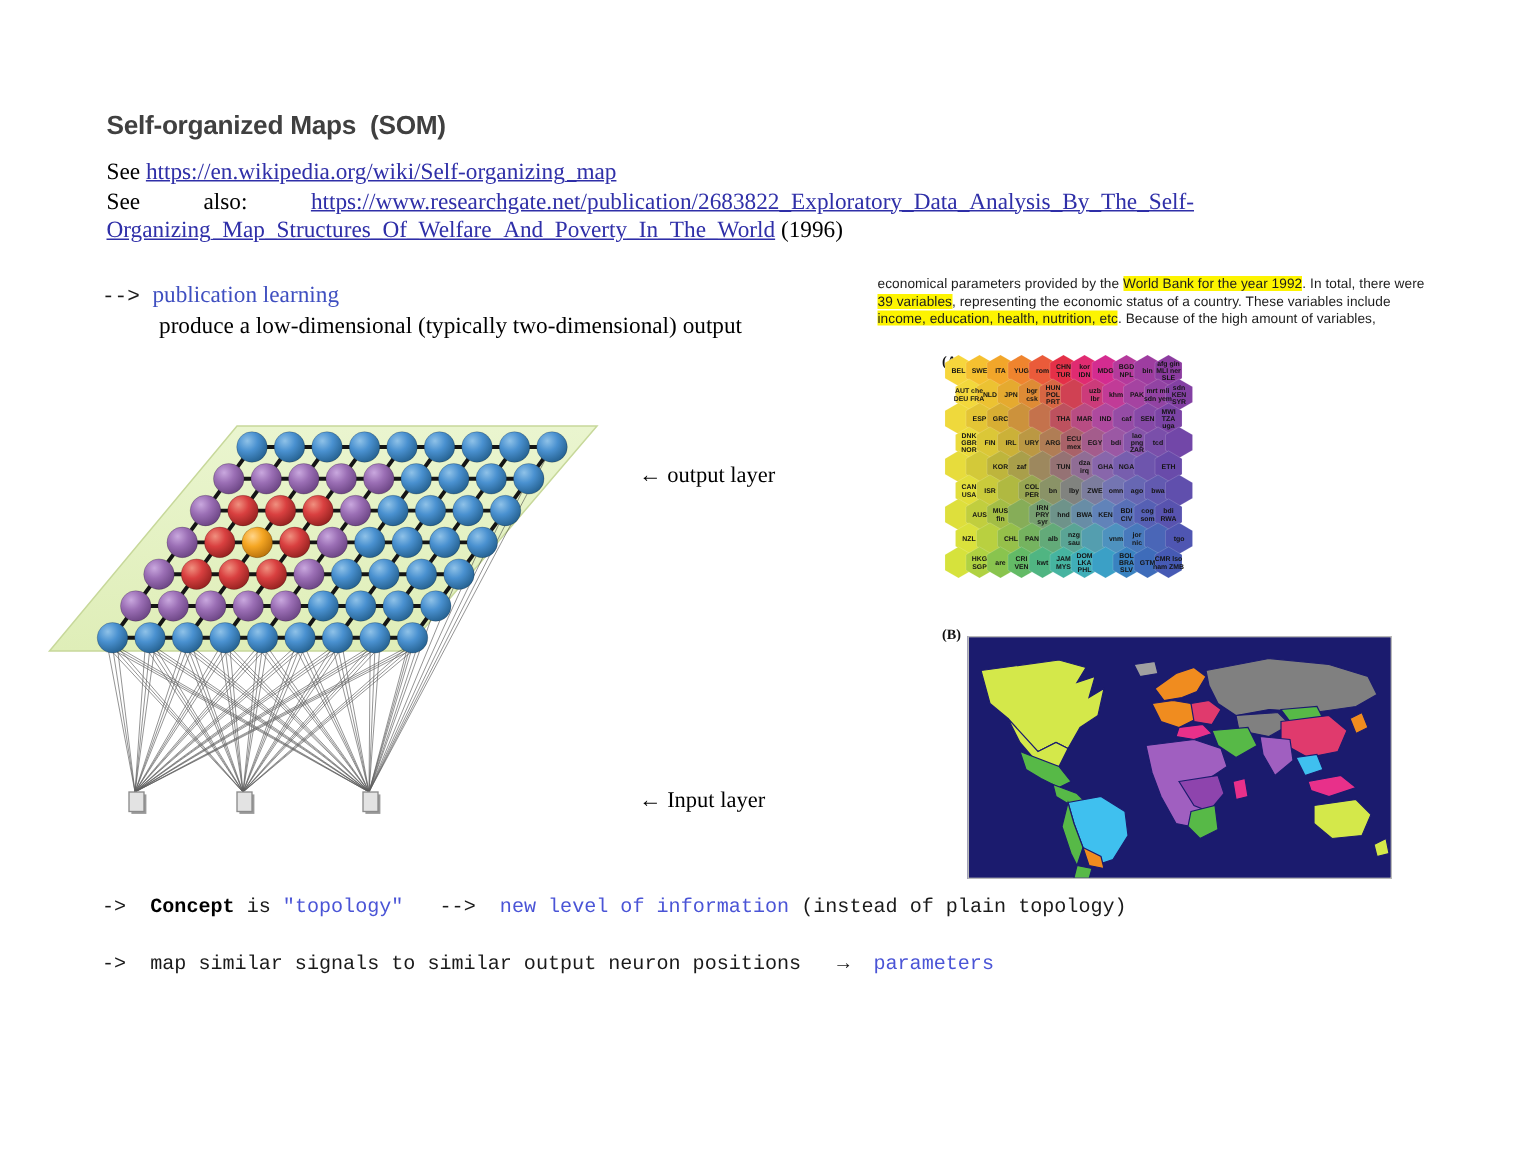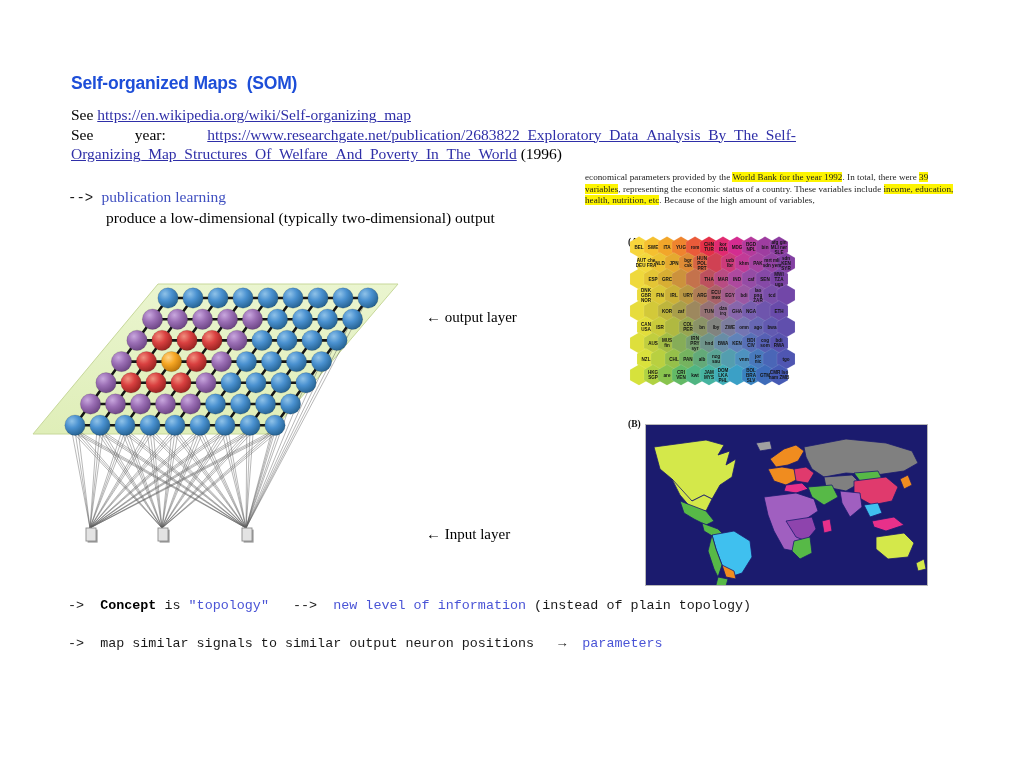--- a/index.html
+++ b/index.html
@@ -12,21 +12,21 @@
     overflow:hidden;
     position:relative;
   }
   .slide{position:absolute;left:0;top:0;width:1024px;height:768px;}
 
   
   .title{
     position:absolute;left:71px;top:73px;
     font-family:"Liberation Sans", sans-serif;
     font-weight:bold;font-size:17.5px;letter-spacing:-0.2px;
-    color:#1d4ed8;white-space:pre;
+    color:#404040;white-space:pre;
   }
 
   
   .links{
     position:absolute;left:71px;top:105px;width:725px;
     font-size:15.5px;line-height:19.5px;
   }
   .lnk{color:#2f2fa8;text-decoration:underline;}
   .ln2{text-align:justify;}
   .ln2 .lnk{word-spacing:1px;}
@@ -50,22 +50,22 @@
 
   .layer-label{
     position:absolute;
     font-size:15px;color:#000;white-space:pre;
   }
   .lbl-output{left:426px;top:309px;}
   .lbl-input{left:426px;top:526px;}
 
   
   .scanpara{
-    position:absolute;left:585px;top:172px;width:375px;
-    font-family:Liberation Serif, serif;
+    position:absolute;left:585px;top:184px;width:375px;
+    font-family:Liberation Sans, sans-serif;
     font-size:9.1px;line-height:11.6px;color:#1c1c1c;
     letter-spacing:0.05px;
   }
   .hl{background:#fdf400;}
 
   
   .figA{position:absolute;left:627px;top:231px;width:305px;height:180px;}
   .figB{position:absolute;left:645px;top:424px;width:283px;height:162px;
         border:1px solid #b9b9b9;background:#1b1b6e;box-sizing:border-box;}
   .panel-tag{
@@ -94,21 +94,21 @@
 </style>
 </head>
 <body>
 
 <div class="slide">
 
   <div class="title">Self-organized Maps  (SOM)</div>
 
   <div class="links">
     <div><span class="plain">See </span><span class="lnk">https://en.wikipedia.org/wiki/Self-organizing_map</span></div>
-    <div class="ln2"><span class="plain">See year:  </span><span class="lnk">https://www.researchgate.net/publication/2683822_Exploratory_Data_Analysis_By_The_Self-Organizing_Map_Structures_Of_Welfare_And_Poverty_In_The_World</span><span class="plain"> (1996)</span></div>
+    <div class="ln2"><span class="plain">See also:  </span><span class="lnk">https://www.researchgate.net/publication/2683822_Exploratory_Data_Analysis_By_The_Self-Organizing_Map_Structures_Of_Welfare_And_Poverty_In_The_World</span><span class="plain"> (1996)</span></div>
   </div>
 
   <div class="arrowline"><span class="ar">--&gt; </span><span class="blue">publication learning</span></div>
   <div class="subline">produce a low-dimensional (typically two-dimensional) output</div>
 
   <div class="diagram">
     <svg width="400" height="290" viewBox="0 0 400 290">
       <defs>
         <radialGradient id="gBlue" cx="35%" cy="30%" r="75%">
           <stop offset="0%" stop-color="#8fc2e8"></stop>

